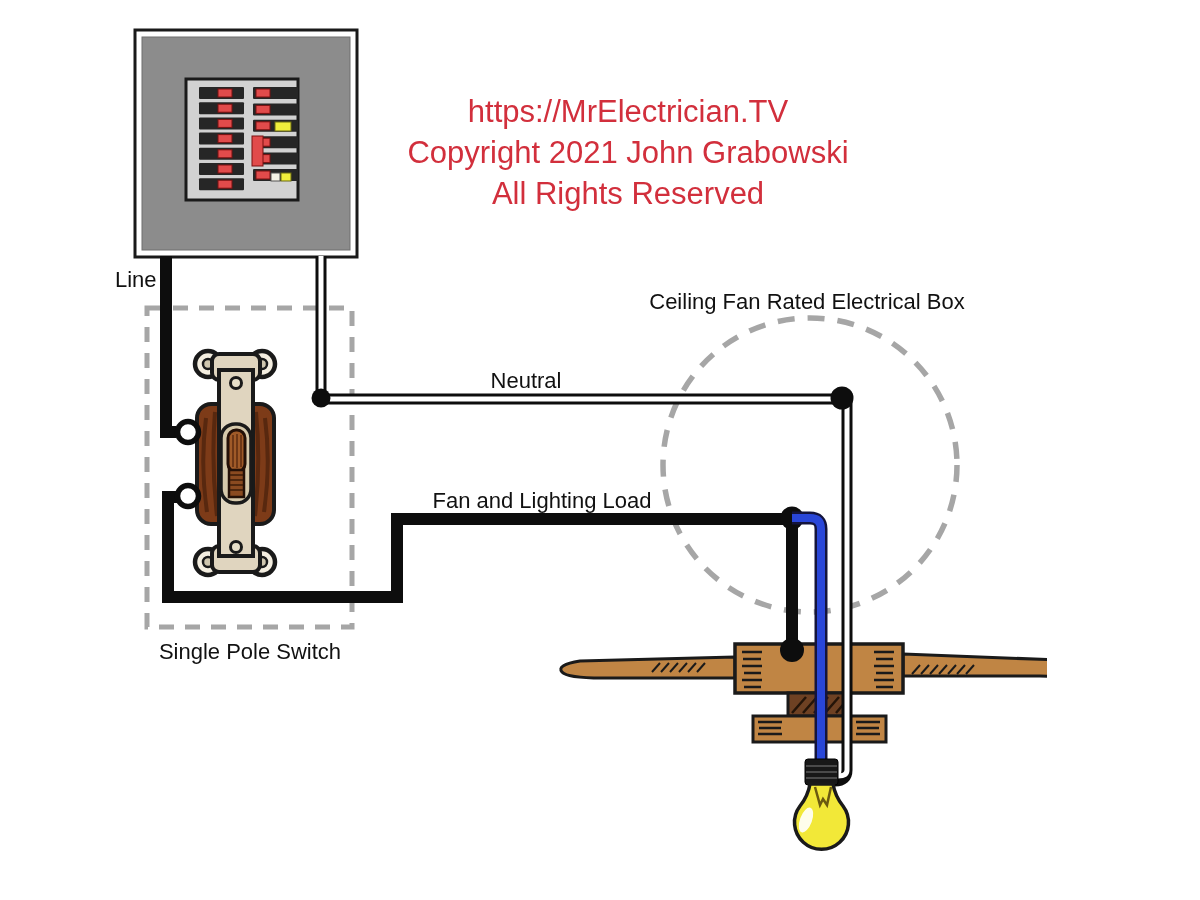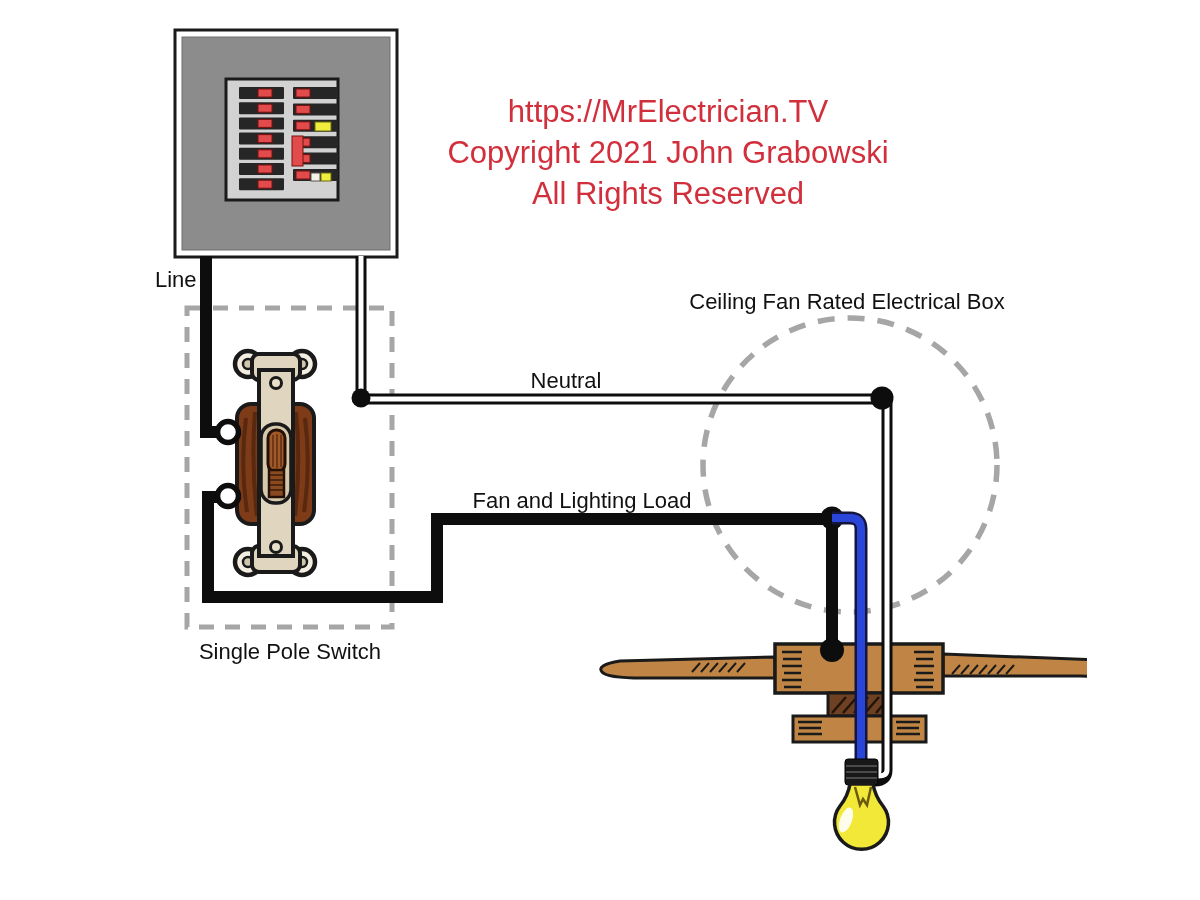--- a/index.html
+++ b/index.html
@@ -1,16 +1,16 @@
 <!DOCTYPE html>
 <html><head>
 <meta charset="utf-8">
 <style>
   html,body{margin:0;padding:0;background:#ffffff;}
-  .stage{position:relative;width:1047px;height:900px;background:#ffffff;overflow:hidden;font-family:"Liberation Sans",sans-serif;padding-left:40px;}
+  .stage{position:relative;width:1047px;height:900px;background:#ffffff;overflow:hidden;font-family:"Liberation Sans",sans-serif;}
   svg{display:block;}
   text{font-family:"Liberation Sans",sans-serif;}
   .lbl{fill:#111111;font-size:22px;}
   .redline{font-size:31px;}
 </style>
 </head>
 <body>
 
 <div class="stage">
 <svg width="1200" height="900" viewBox="0 0 1200 900" xmlns="http://www.w3.org/2000/svg">

